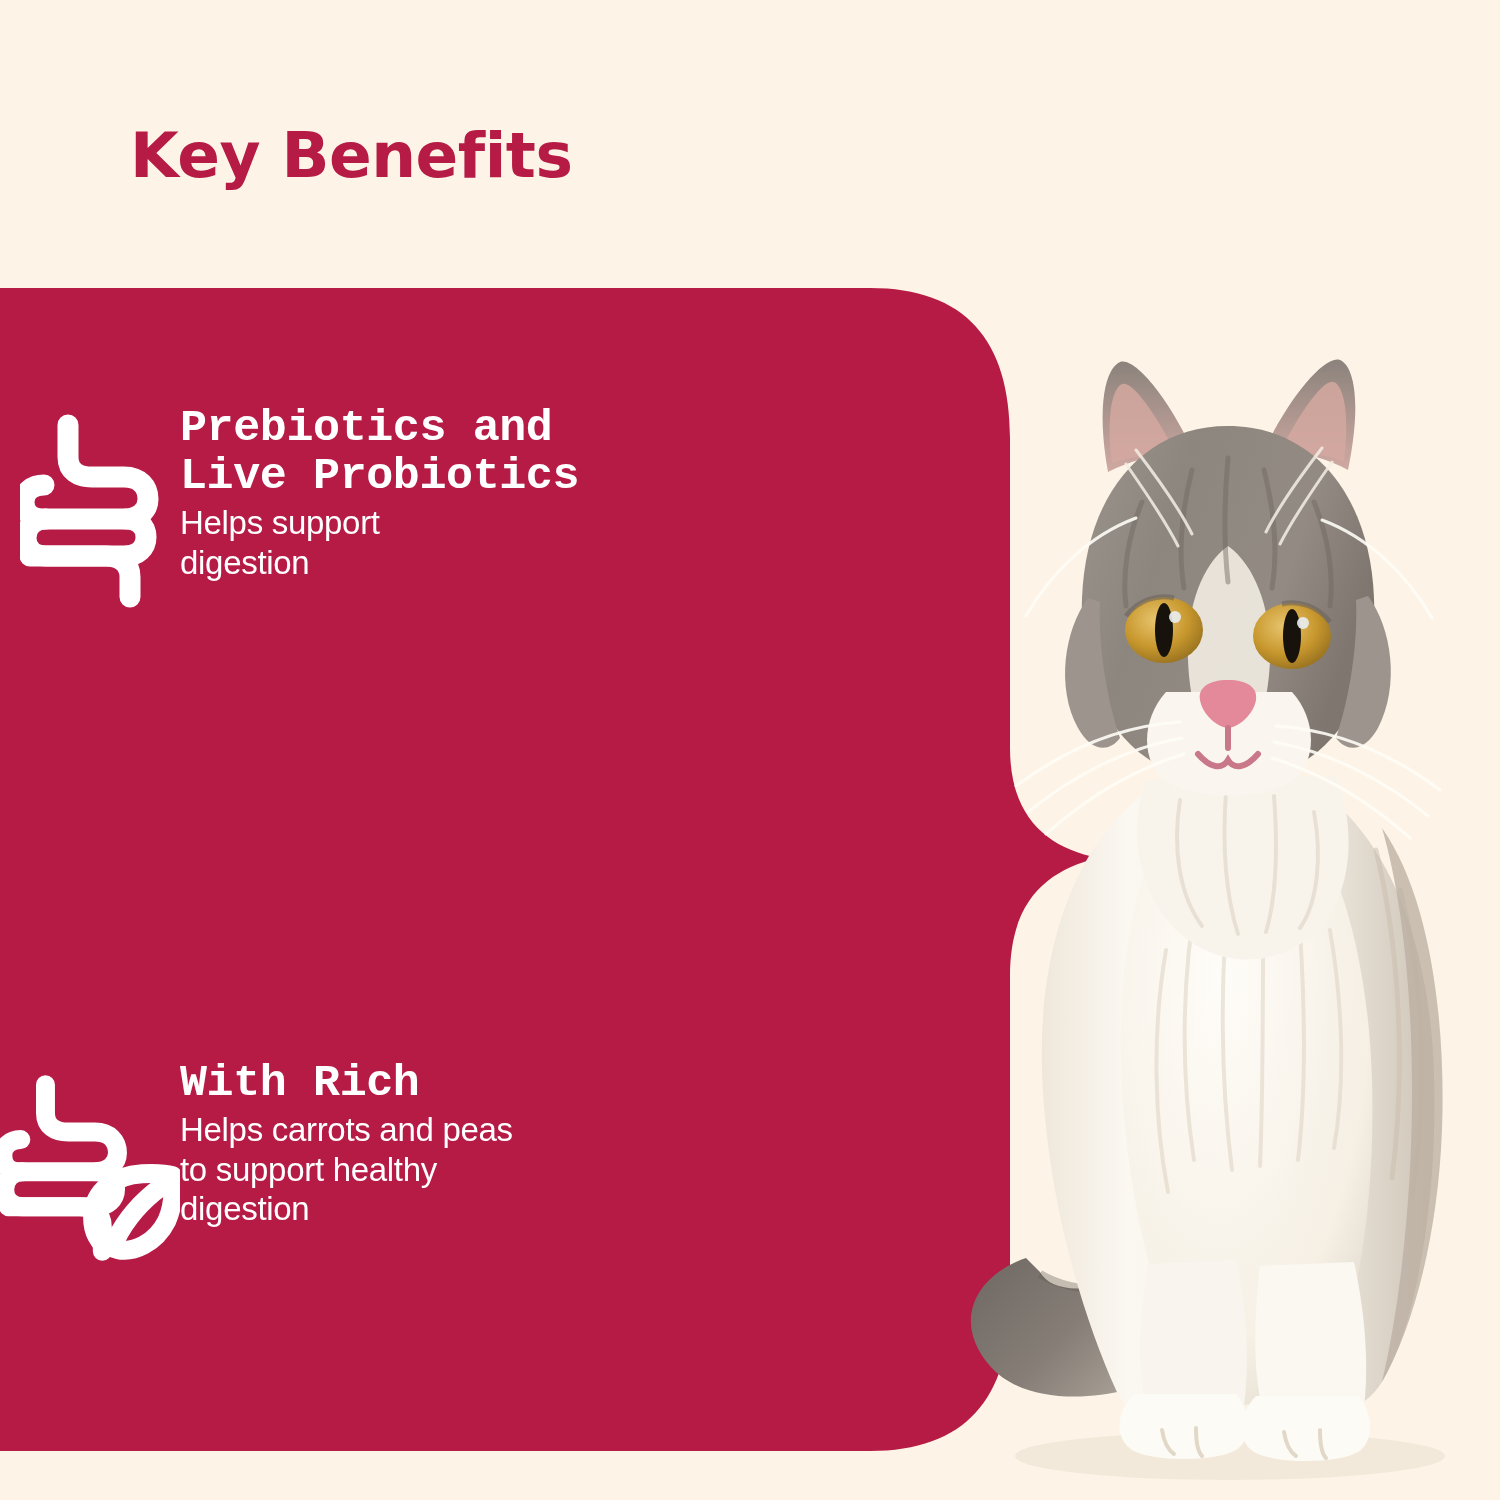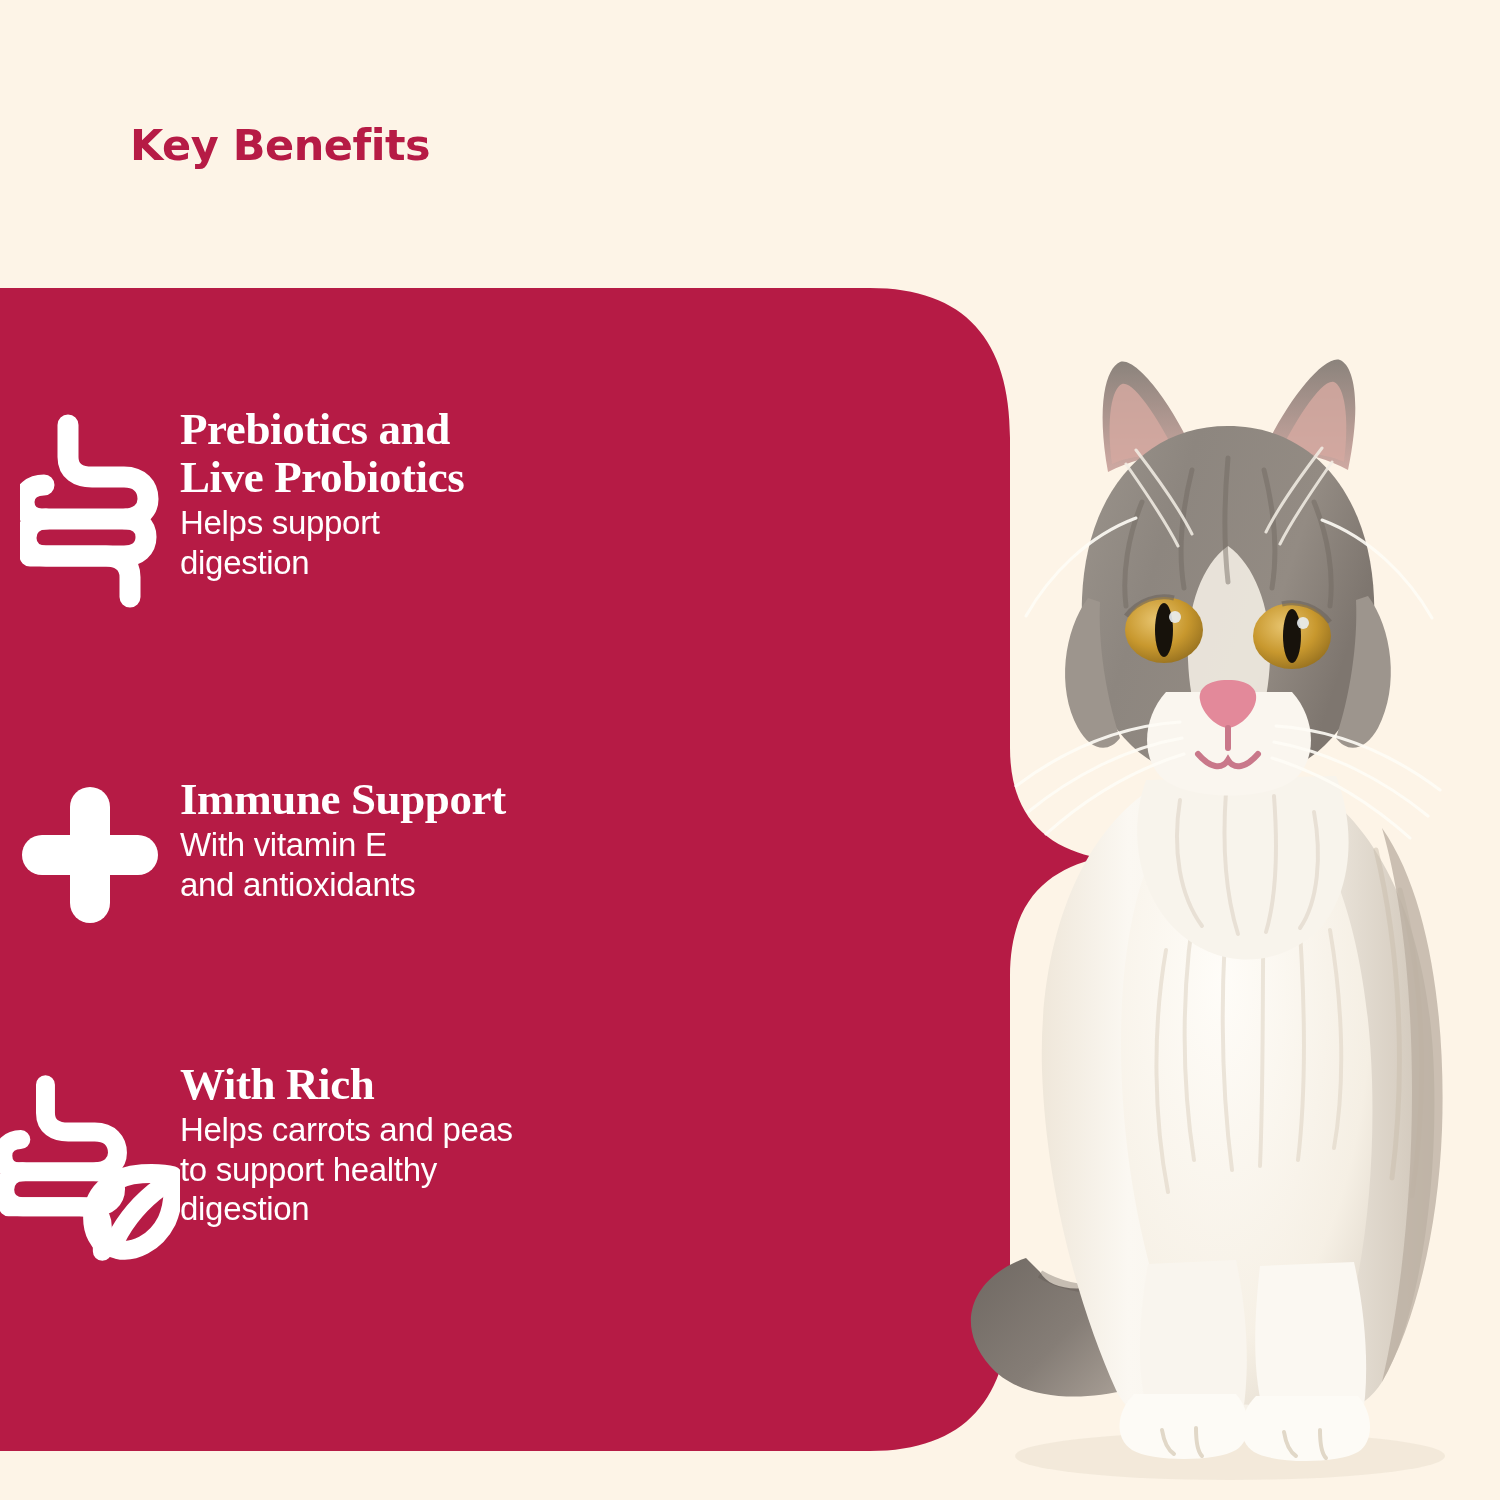--- a/index.html
+++ b/index.html
@@ -7,21 +7,21 @@
     width:1500px;height:1500px;
     background:#fdf4e7;
     font-family:"Liberation Sans","DejaVu Sans",sans-serif;
     overflow:hidden;position:relative;
   }
   #stage{position:absolute;inset:0;width:1500px;height:1500px;}
 
   
   #page-title{
     position:absolute;left:130px;top:124px;
-    font-size:43px;font-weight:bold;letter-spacing:-0.5px;
+    font-size:63px;font-weight:bold;letter-spacing:-0.5px;
     color:#b61b45;line-height:1;
     font-family:"DejaVu Sans","Liberation Sans",sans-serif;
     white-space:nowrap;
   }
 
   
   #benefits-panel{
     position:absolute;left:0;top:288px;width:1110px;height:1163px;
   }
   #benefits-panel svg{display:block;width:100%;height:100%;}
@@ -30,21 +30,21 @@
   .benefit-row{
     position:absolute;display:flex;align-items:flex-start;
   }
   .benefit-icon{
     width:180px;flex:0 0 180px;display:flex;justify-content:center;
   }
   .benefit-text{flex:1;color:#ffffff;}
   .benefit-title{
     font-size:45px;font-weight:bold;line-height:1.07;
     letter-spacing:-0.4px;
-    font-family:Liberation Serif, serif;
+    font-family:Liberation Mono, monospace;
     margin:0 0 2px 0;white-space:pre-line;
   }
   .benefit-desc{
     font-size:33px;font-weight:400;line-height:1.2;
     letter-spacing:-0.3px;
     font-family:"Liberation Sans","DejaVu Sans",sans-serif;
     margin:0;white-space:pre-line;
   }
 
   #benefit-0{left:0px;top:405px;width:1000px;}
@@ -110,35 +110,20 @@
       </svg>
     </div>
     <div class="benefit-text">
       <div class="benefit-title">Prebiotics and
 Live Probiotics</div>
       <div class="benefit-desc">Helps support
 digestion</div>
     </div>
   </div>
 
-  <div class="benefit-row" id="benefit-1">
-    <div class="benefit-icon">
-      <svg width="140" height="140" viewBox="0 0 140 140" aria-hidden="true">
-        <g fill="none" stroke="#ffffff" stroke-width="40" stroke-linecap="round">
-          <line x1="70" y1="22" x2="70" y2="118"></line>
-          <line x1="22" y1="70" x2="118" y2="70"></line>
-        </g>
-      </svg>
-    </div>
-    <div class="benefit-text">
-      <div class="benefit-title">Immune Support</div>
-      <div class="benefit-desc">With vitamin E
-and antioxidants</div>
-    </div>
-  </div>
 
   <div class="benefit-row" id="benefit-2">
     <div class="benefit-icon">
       <svg width="190" height="200" viewBox="0 0 190 200" aria-hidden="true">
         <g fill="none" stroke="#ffffff" stroke-width="20" stroke-linecap="round" stroke-linejoin="round">
           <path d="M48,12 L48,42 C48,56 58,62 72,62 L100,62
                    C116,62 124,72 124,84 C124,96 114,104 100,104
                    L20,104 C9,104 3,96 3,87 C3,78 10,70 22,70"></path>
           <path d="M24,104 C13,104 5,112 5,123 C5,134 13,141 24,141
                    L100,141 C114,141 122,133 122,122 C122,111 114,104 102,104"></path>

